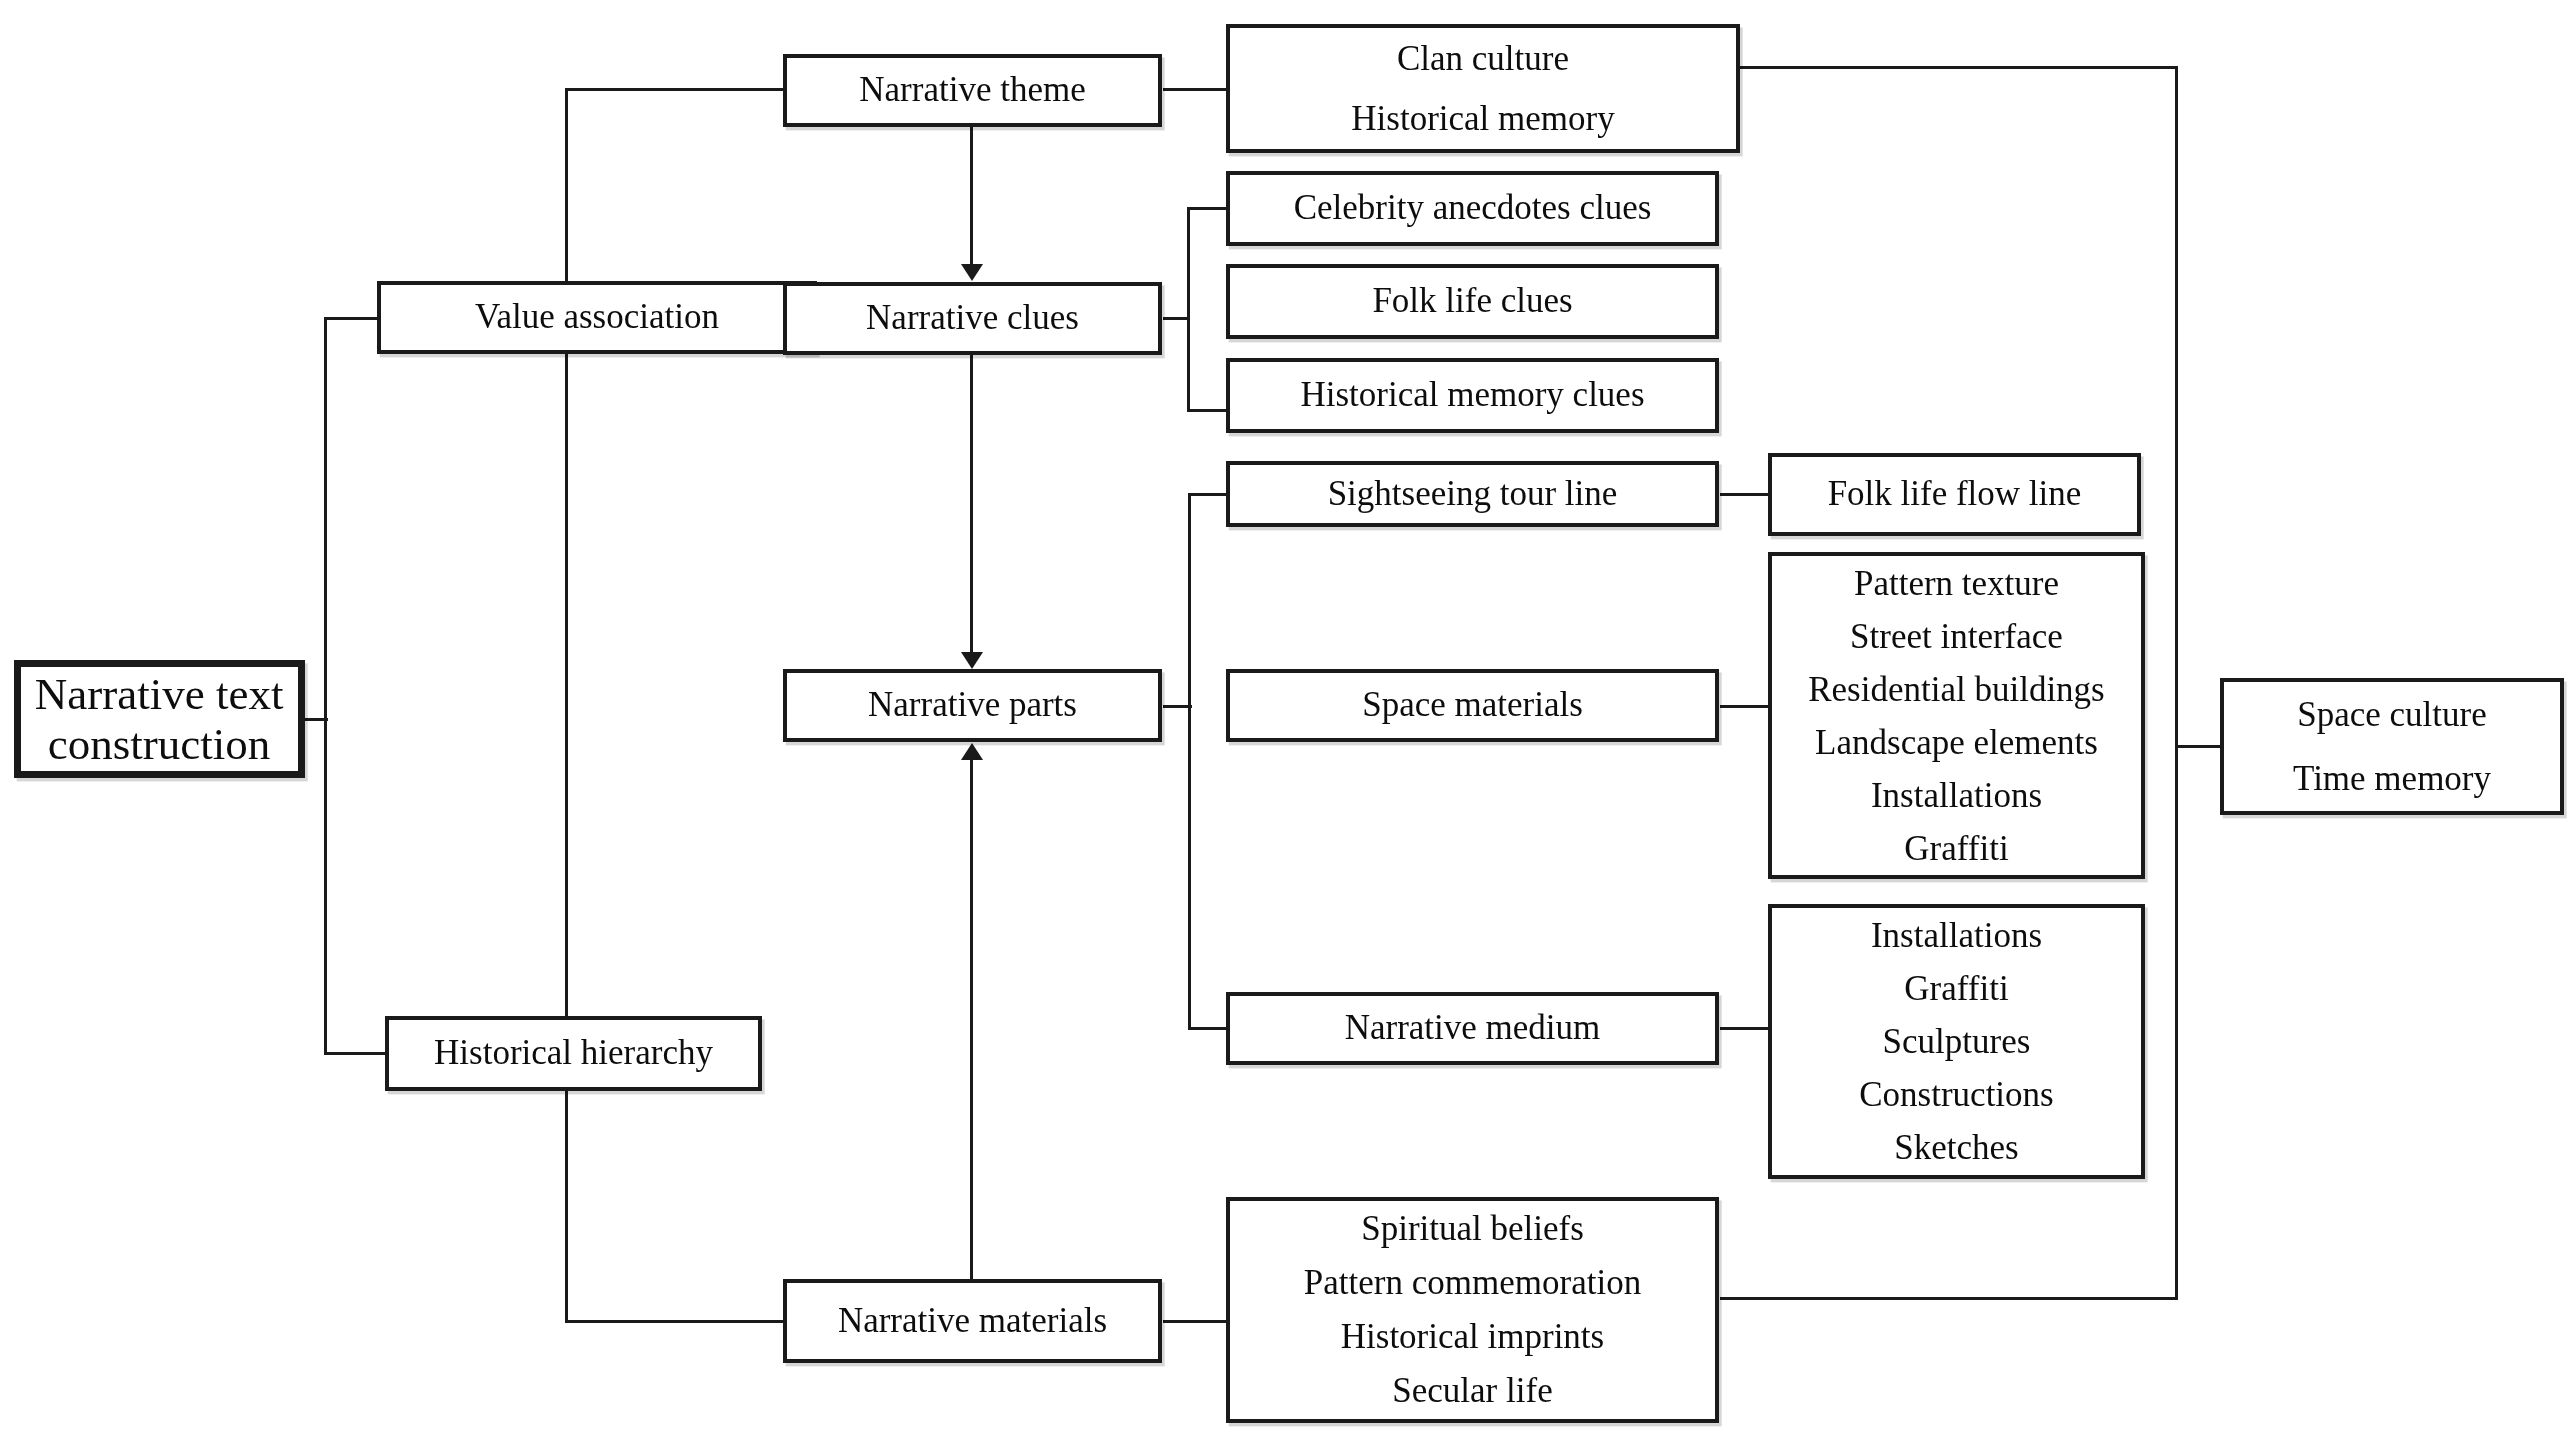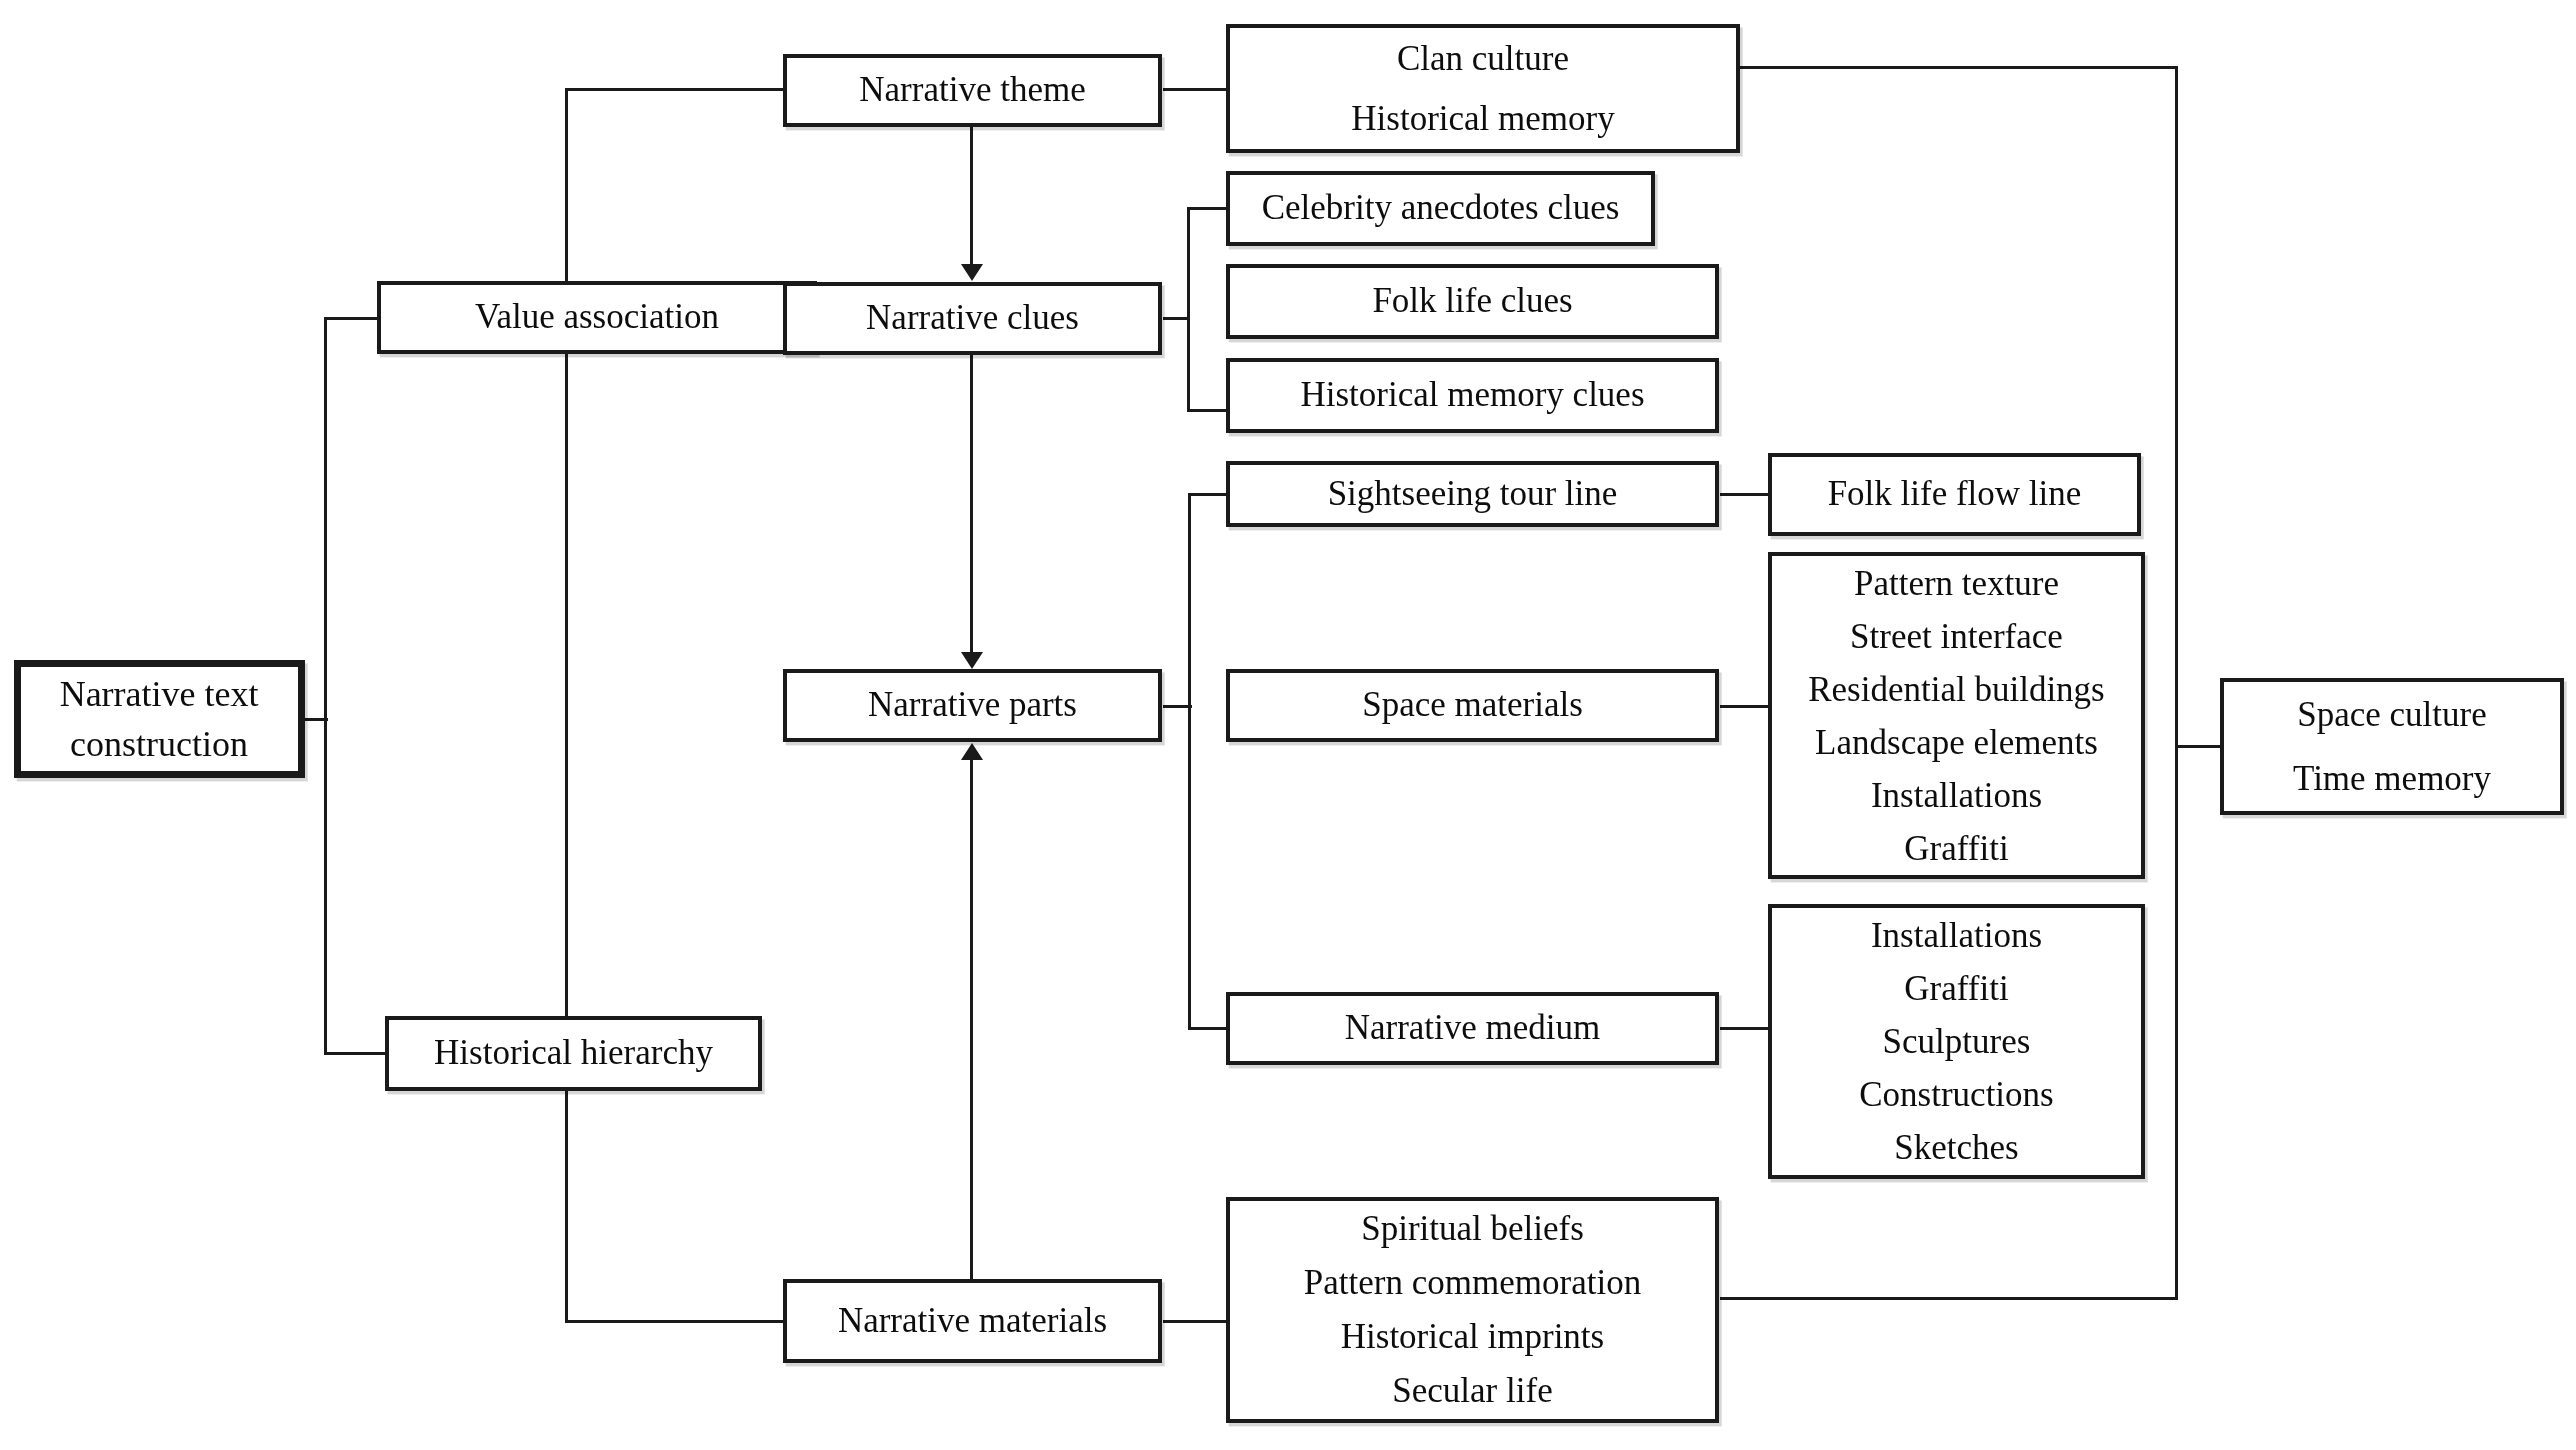--- a/index.html
+++ b/index.html
@@ -27,21 +27,21 @@
     position:absolute;z-index:2;
     box-sizing:border-box;
     border:4.1px solid var(--border);
     background:#fff;
     display:flex;flex-direction:column;justify-content:center;align-items:center;
     text-align:center;
     font-size:35px;
     line-height:1.32;
     box-shadow:2.7px 3.4px 0 rgba(0,0,0,0.16);
   }
-  .node.bold{border-width:7.5px;font-size:36px;}
+  .node.bold{border-width:7.5px;font-size:45px;}
   .node .ln{display:block;white-space:nowrap;}
   .lh74 .ln{line-height:50px;}
   .lh78 .ln{line-height:53px;text-align:center;}
   .lh80 .ln{line-height:54px;}
   .lh88 .ln{line-height:60px;}
   .lh94 .ln{line-height:64px;text-align:right;}
 </style>
 </head>
 <body>
 
@@ -118,21 +118,21 @@
 
   <div class="node" style="left:783px;top:1279px;width:379px;height:84px">
     <div class="ln">Narrative materials</div>
   </div>
 
   <div class="node lh88" style="left:1226px;top:24.4px;width:514px;height:129px">
     <div class="ln">Clan culture</div>
     <div class="ln">Historical memory</div>
   </div>
 
-  <div class="node" style="left:1226px;top:171px;width:429px;height:75px">
+  <div class="node" style="left:1226px;top:171px;width:493px;height:75px">
     <div class="ln">Celebrity anecdotes clues</div>
   </div>
 
   <div class="node" style="left:1226px;top:264px;width:493px;height:75px">
     <div class="ln">Folk life clues</div>
   </div>
 
   <div class="node" style="left:1226px;top:461px;width:493px;height:66px">
     <div class="ln">Sightseeing tour line</div>
   </div>

